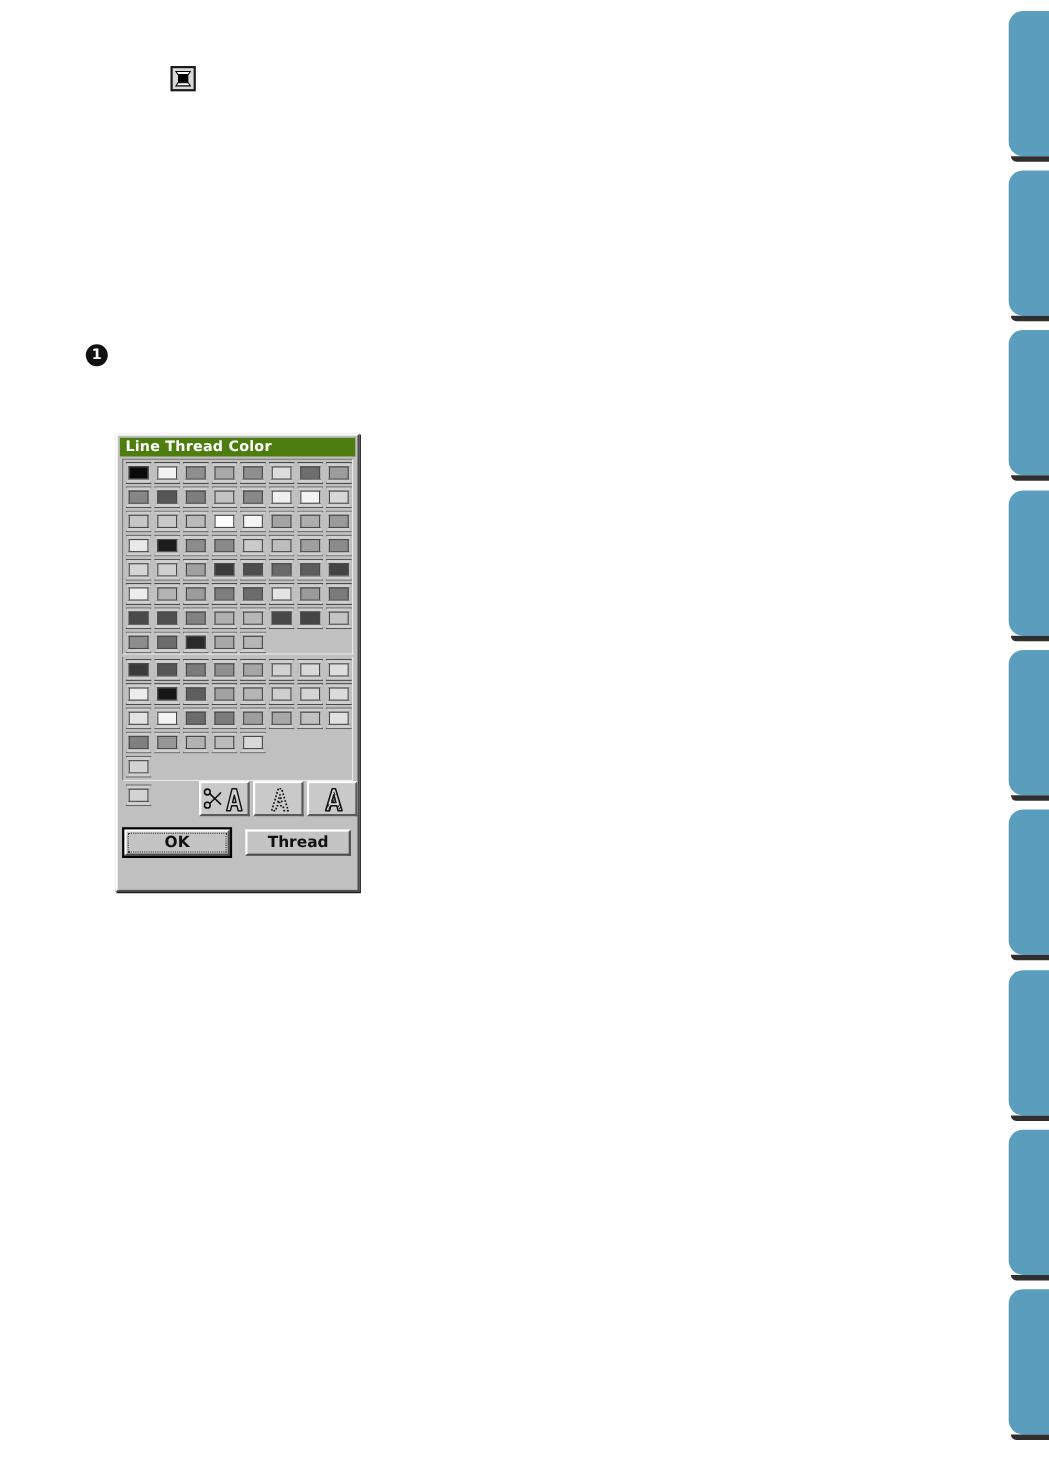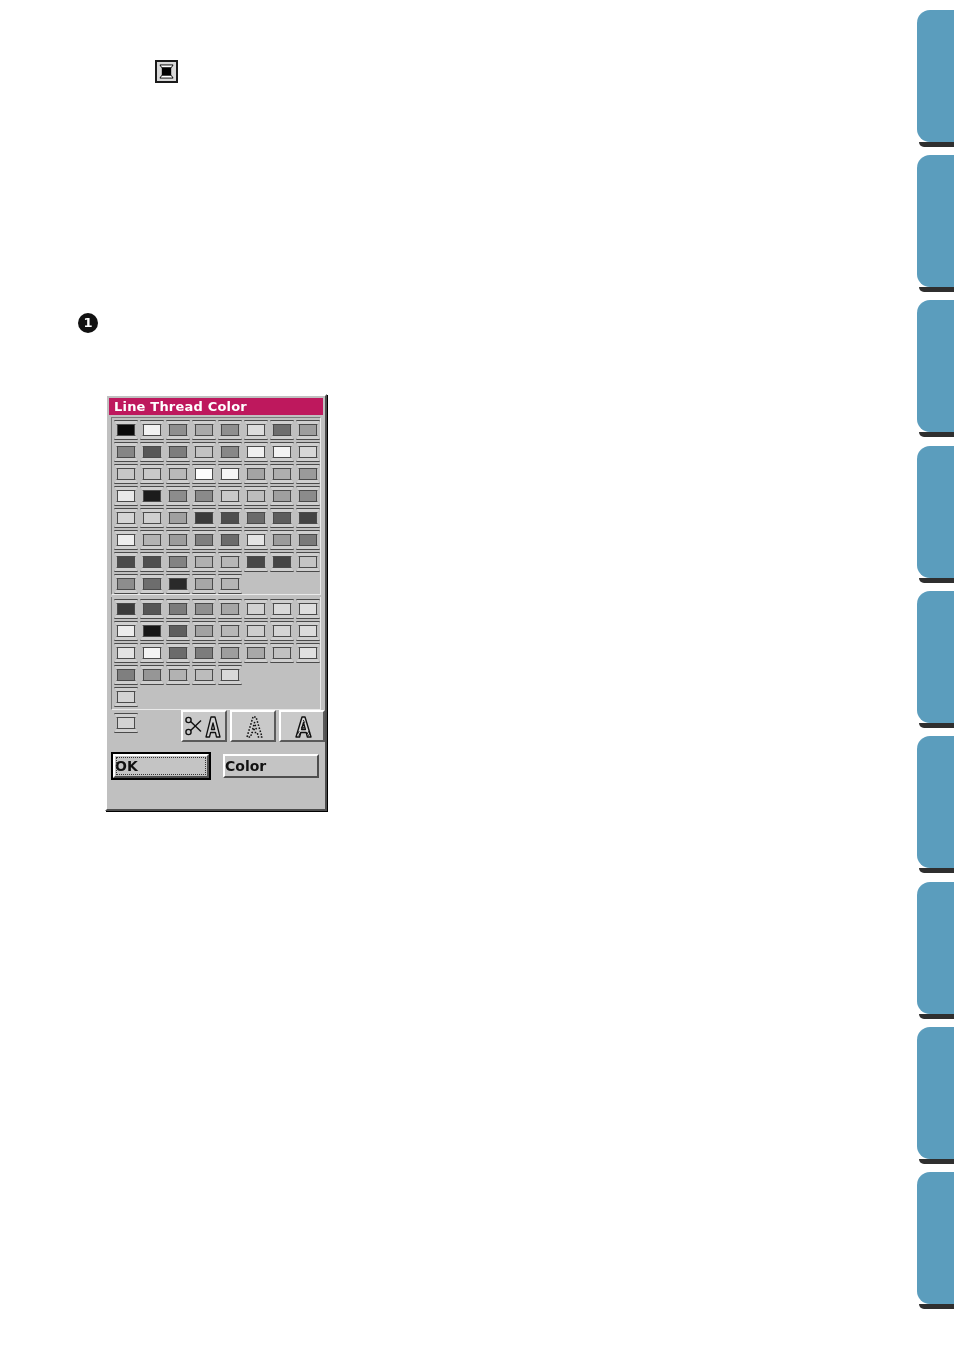--- a/index.html
+++ b/index.html
@@ -87,21 +87,21 @@
     background: #c0c0c0;
     border: 2px solid #ffffff;
     border-right-color: #4d4d4d;
     border-bottom-color: #4d4d4d;
     box-sizing: border-box;
     box-shadow: 1px 1px 0 #000;
   }
   #dialog-titlebar {
     margin: 2px 2px 0 2px;
     height: 17px;
-    background: #be185d;
+    background: #4d7c0f;
     color: #ffffff;
     font-size: 13px;
     font-weight: bold;
     line-height: 17px;
     padding-left: 5px;
     letter-spacing: 0.2px;
     font-family: "DejaVu Sans", sans-serif;
   }
 
   .palette-box {
@@ -231,20 +231,21 @@
     background: #c4c4c4;
     border: 2px solid #ffffff;
     border-right-color: #4d4d4d;
     border-bottom-color: #4d4d4d;
     box-sizing: border-box;
     font-family: "DejaVu Sans", sans-serif;
     font-size: 14px;
     font-weight: bold;
     color: #111111;
     line-height: 20px;
+    text-align: center;
     cursor: pointer;
     position: relative;
   }
   #ok-button {
     outline: 2px solid #000000;
     outline-offset: 0px;
   }
   #ok-button .focus-ring {
     position: absolute;
     left: 1px; right: 1px; top: 1px; bottom: 1px;
@@ -827,17 +828,17 @@
     </div>
   </div>
 
 
   <div id="dialog-buttons">
     <div class="dlg-btn" id="ok-button">
       <span class="focus-ring"></span>
       <span>OK</span>
     </div>
     <div class="dlg-btn" id="cancel-button">
-      <span>Color</span>
+      <span>Thread</span>
     </div>
   </div>
 
 </div>
 
 </body></html>

